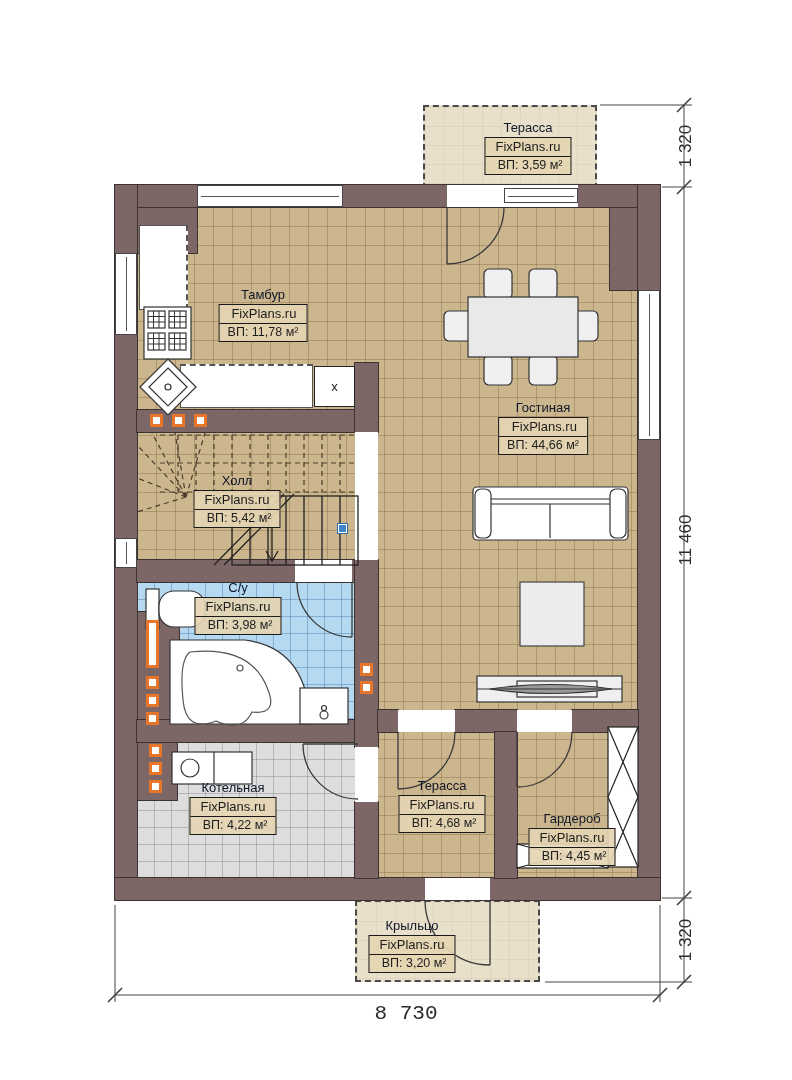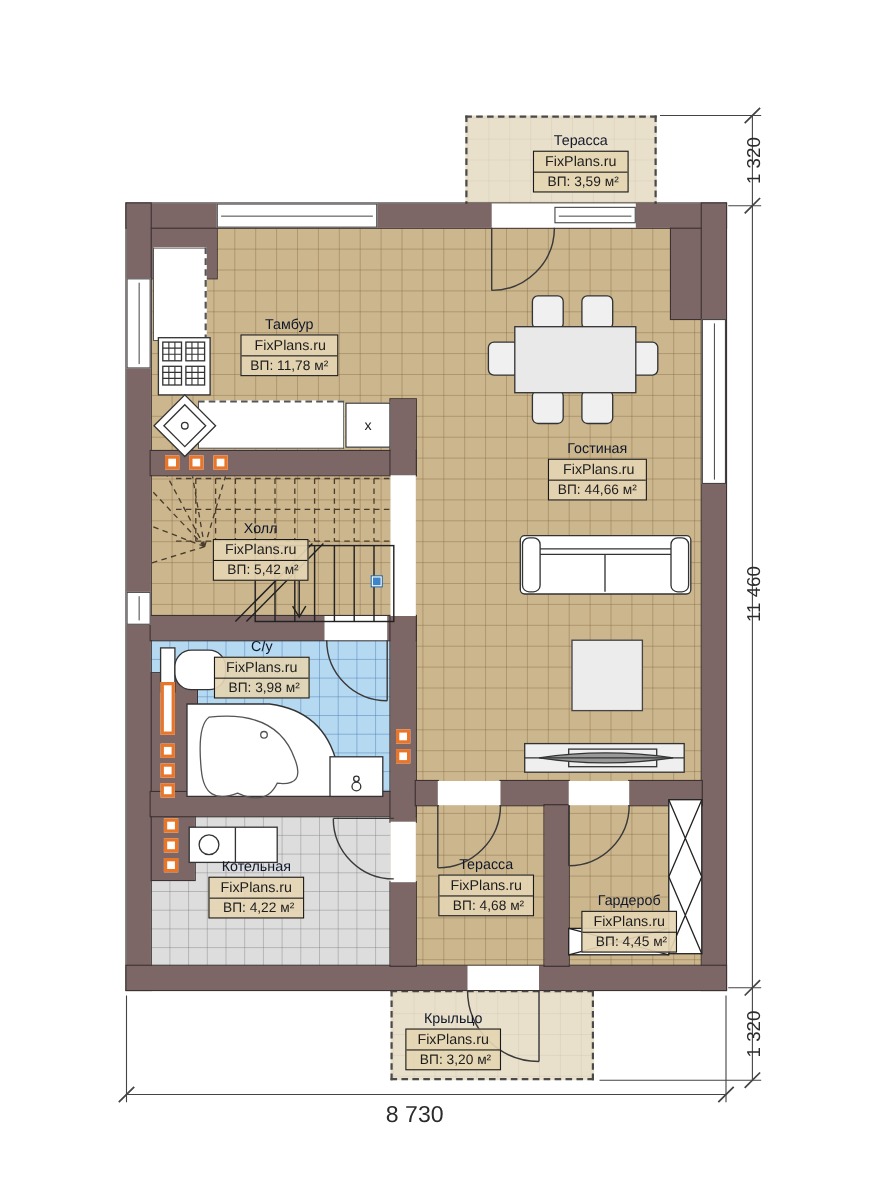--- a/index.html
+++ b/index.html
@@ -304,17 +304,17 @@
     <div class="room-name">Крыльцо</div>
     <div class="room-box">
       <div class="room-brand">FixPlans.ru</div>
       <div class="room-area">ВП: 3,20 м²</div>
     </div>
   </div>
 
   <div class="dim dim-v" style="left:641px;top:136px;">1 320</div>
   <div class="dim dim-v" style="left:641px;top:530px;">11 460</div>
   <div class="dim dim-v" style="left:641px;top:930px;">1 320</div>
-  <div class="dim dim-b" style="left:327px;top:1002px;width:100px;">8 730</div>
+  <div class="dim dim-b" style="left:356px;top:1002px;width:100px;font-family:Liberation Mono, monospace;">8 730</div>
 
   <div class="handle" style="left:338px;top:524px;"></div>
 
 </div>
 
 </body></html>

